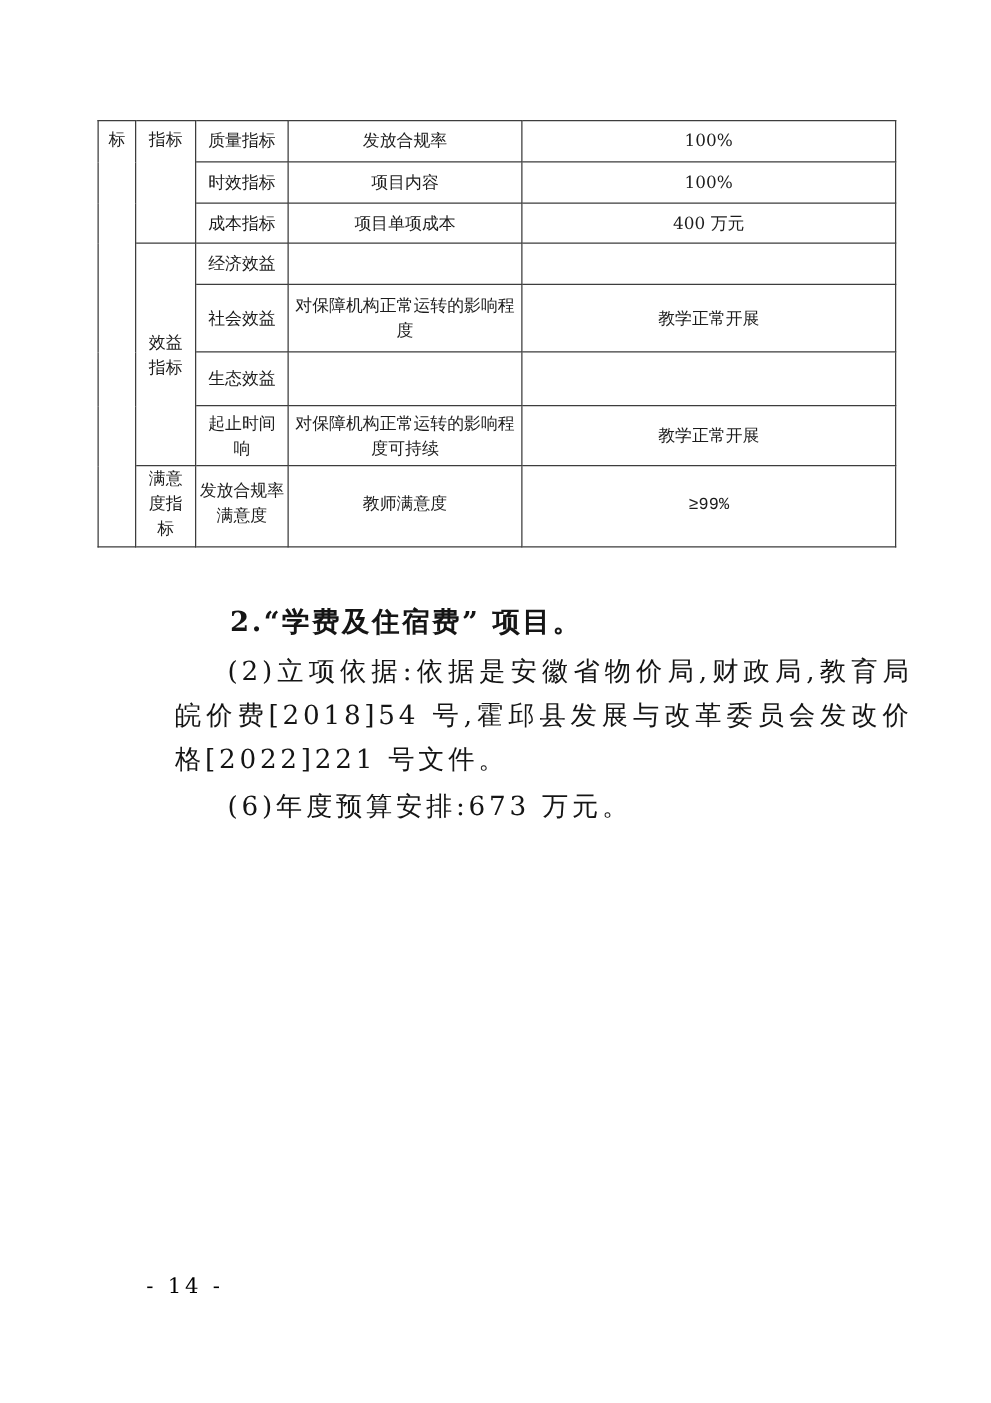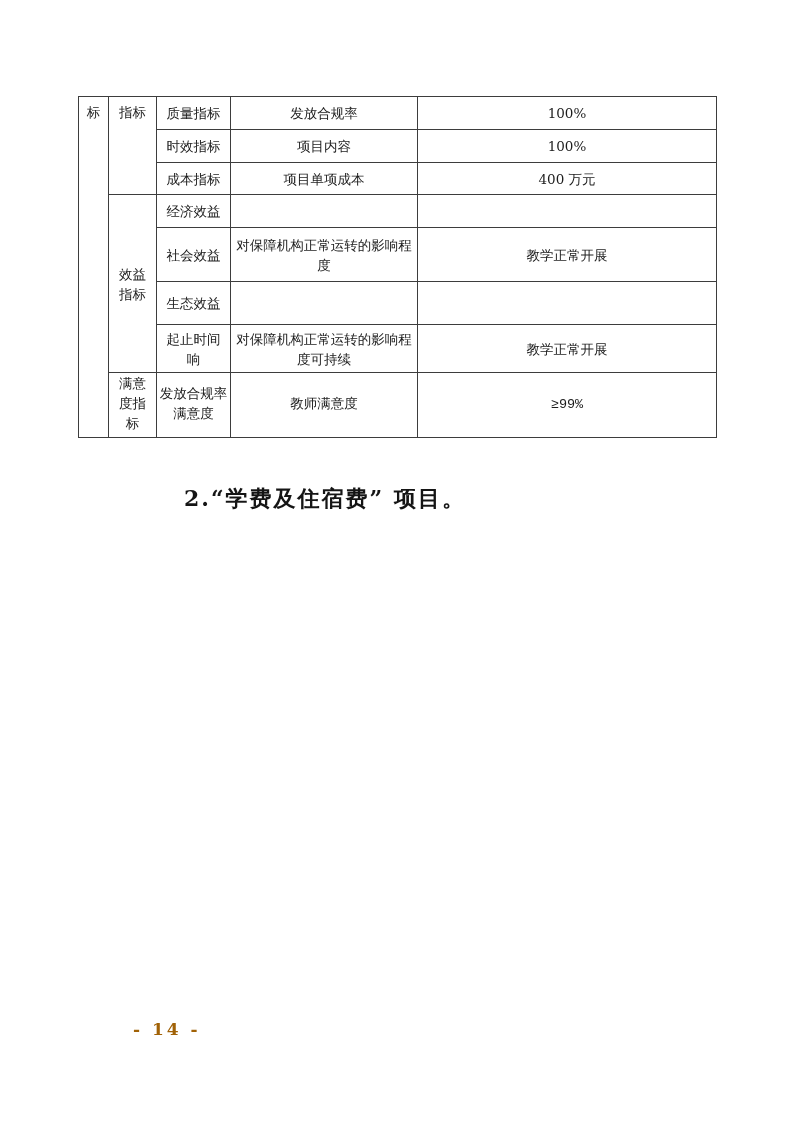--- a/index.html
+++ b/index.html
@@ -72,26 +72,25 @@
     margin: 0 0 4px 0;
   }
   .content p {
     margin: 0 0 3px 0;
     text-indent: 2em;
   }
 
   
   .page-number {
     position: absolute;
-    left: 133px;
+    left: 117px;
     top: 1019px;
     font-size: 17px;
     letter-spacing: 3px;
-    color: #a16207;
-    font-weight: bold;
+    color: #000000;
   }
 </style>
 </head>
 <body>
 
 <div class="page">
 
   <table class="perf-table">
     <colgroup>
       <col style="width:30px">
@@ -150,17 +149,19 @@
         <td>发放合规率
 满意度</td>
         <td>教师满意度</td>
         <td>≥99%</td>
       </tr>
     </tbody>
   </table>
 
   <div class="content">
     <div class="heading">2.“学费及住宿费” 项目。</div>
+    <p>(2)立项依据:依据是安徽省物价局,财政局,教育局皖价费[2018]54 号,霍邱县发展与改革委员会发改价格[2022]221 号文件。</p>
+    <p>(6)年度预算安排:673 万元。</p>
   </div>
 
   <div class="page-number">- 14 -</div>
 
 </div>
 
 </body></html>

